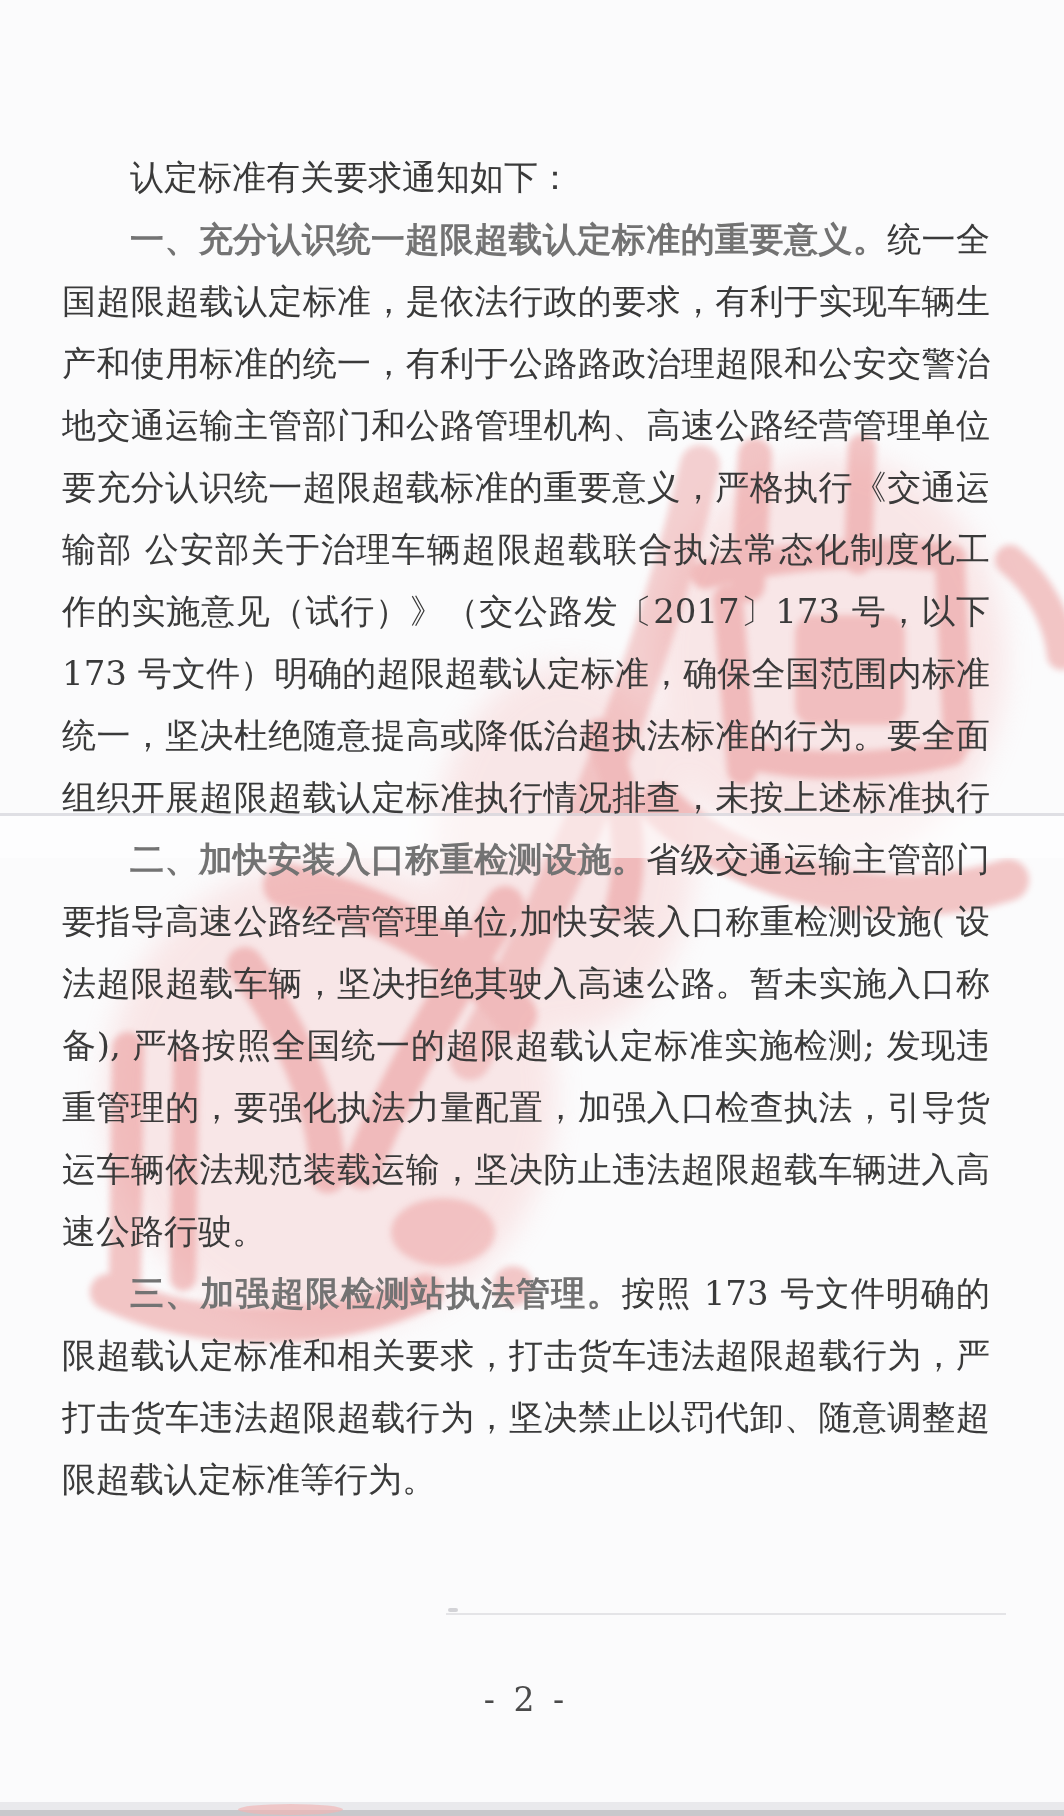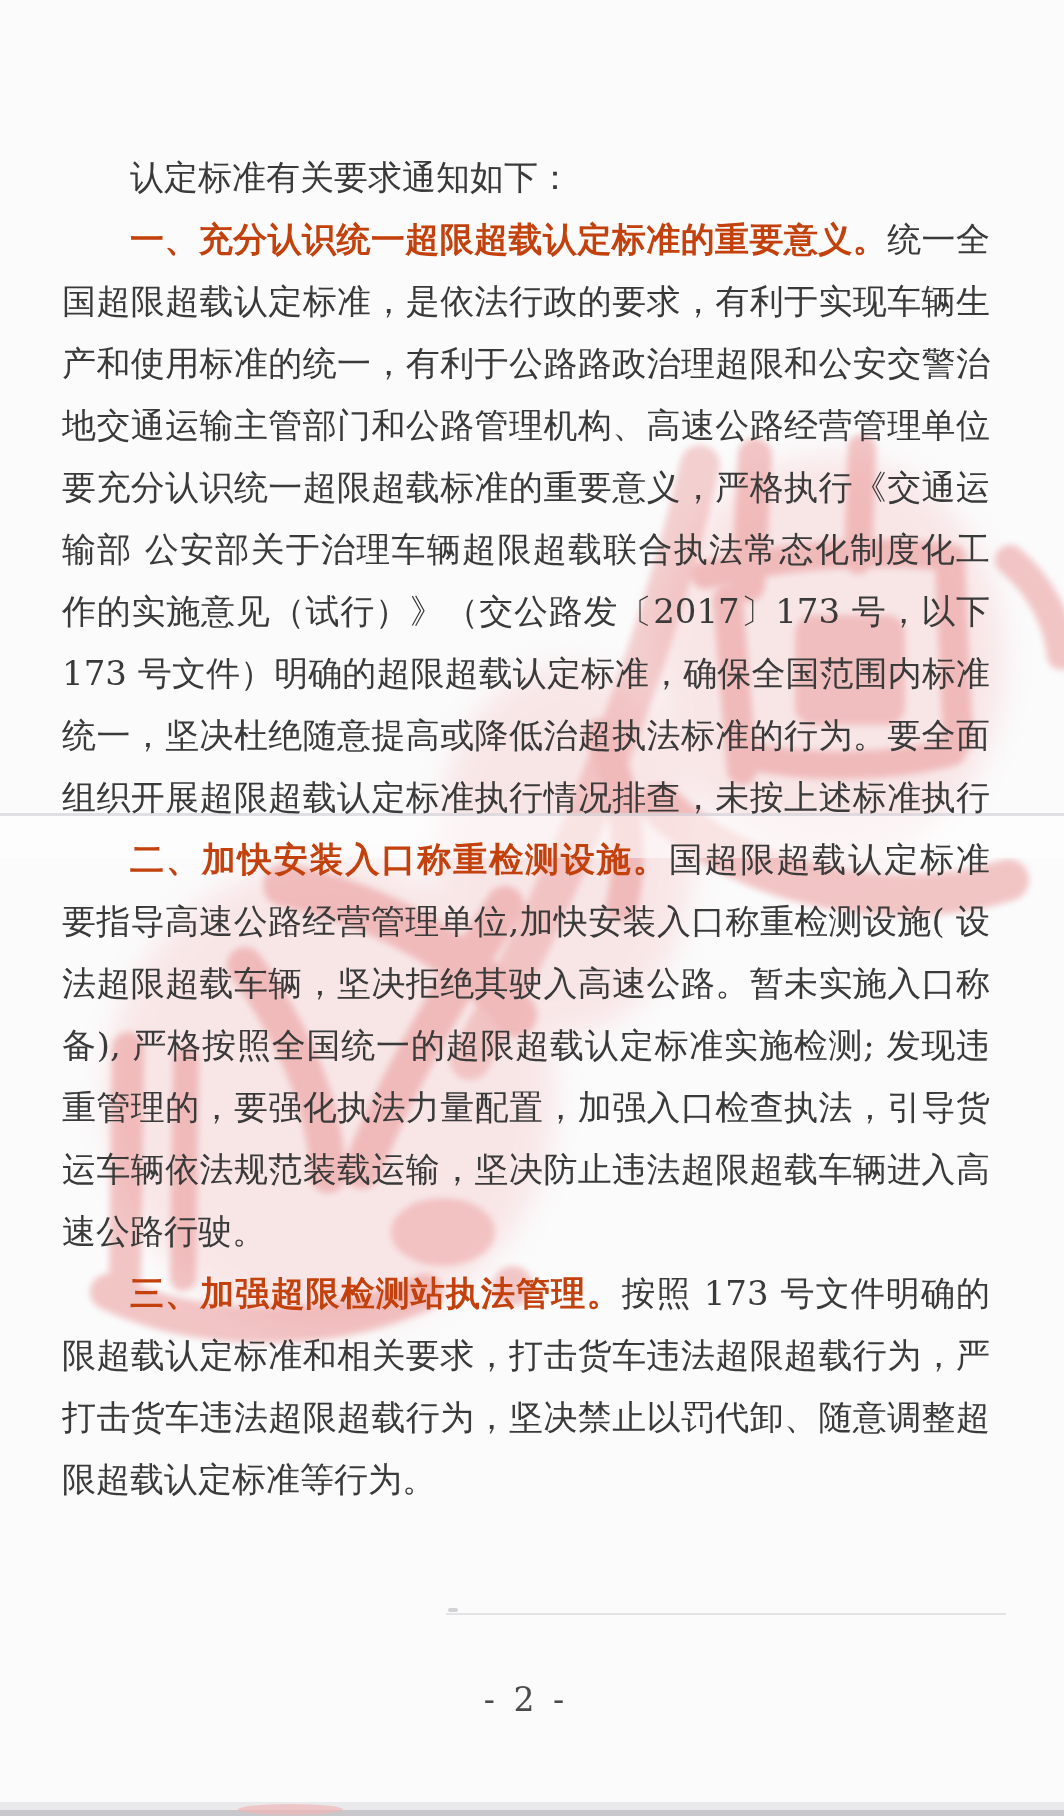--- a/index.html
+++ b/index.html
@@ -29,21 +29,21 @@
   .line{
     height:62px;line-height:62px;font-size:34px;
     text-align:justify;text-align-last:justify;
     text-justify:inter-character;
     overflow:hidden;
   }
   .line.indent{padding-left:68px;}
   .line.short{text-align:left;text-align-last:left;}
   .seg-bold{
     font-family:"Liberation Sans","DejaVu Sans",sans-serif;
-    font-weight:700;color:#c2410c;
+    font-weight:700;color:#737373;
   }
   #page-number{
     position:absolute;left:62px;top:1680px;width:928px;height:40px;z-index:3;
     line-height:40px;text-align:center;font-size:33px;color:#4a4a4a;
     letter-spacing:4px;
   }
 </style>
 </head>
 <body>
 
@@ -106,21 +106,21 @@
     <div class="line indent"><span class="seg-bold">一、充分认识统一超限超载认定标准的重要意义。</span><span>统一全</span></div>
     <div class="line">国超限超载认定标准，是依法行政的要求，有利于实现车辆生</div>
     <div class="line">产和使用标准的统一，有利于公路路政治理超限和公安交警治</div>
     <div class="line">地交通运输主管部门和公路管理机构、高速公路经营管理单位</div>
     <div class="line">要充分认识统一超限超载标准的重要意义，严格执行《交通运</div>
     <div class="line">输部 公安部关于治理车辆超限超载联合执法常态化制度化工</div>
     <div class="line">作的实施意见（试行）》（交公路发〔2017〕173 号，以下简称</div>
     <div class="line">173 号文件）明确的超限超载认定标准，确保全国范围内标准</div>
     <div class="line">统一，坚决杜绝随意提高或降低治超执法标准的行为。要全面</div>
     <div class="line">组织开展超限超载认定标准执行情况排查，未按上述标准执行</div>
-    <div class="line indent"><span class="seg-bold">二、加快安装入口称重检测设施。</span><span>国超限超载认定标准</span></div>
+    <div class="line indent"><span class="seg-bold">二、加快安装入口称重检测设施。</span><span>省级交通运输主管部门</span></div>
     <div class="line">要指导高速公路经营管理单位,加快安装入口称重检测设施( 设</div>
     <div class="line">法超限超载车辆，坚决拒绝其驶入高速公路。暂未实施入口称</div>
     <div class="line">备), 严格按照全国统一的超限超载认定标准实施检测; 发现违</div>
     <div class="line">重管理的，要强化执法力量配置，加强入口检查执法，引导货</div>
     <div class="line">运车辆依法规范装载运输，坚决防止违法超限超载车辆进入高</div>
     <div class="line short">速公路行驶。</div>
     <div class="line indent"><span class="seg-bold">三、加强超限检测站执法管理。</span><span>按照 173 号文件明确的超</span></div>
     <div class="line">限超载认定标准和相关要求，打击货车违法超限超载行为，严厉</div>
     <div class="line">打击货车违法超限超载行为，坚决禁止以罚代卸、随意调整超</div>
     <div class="line short">限超载认定标准等行为。</div>

